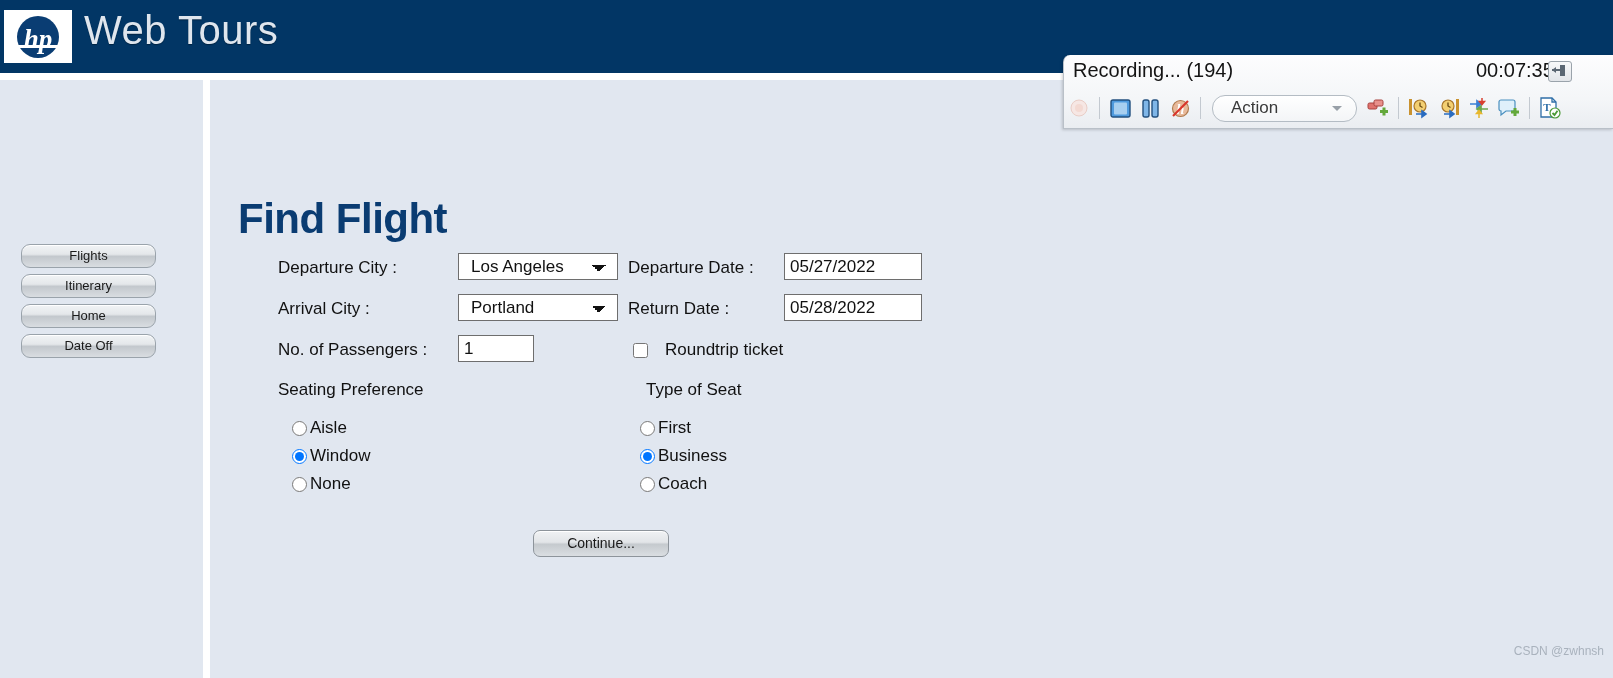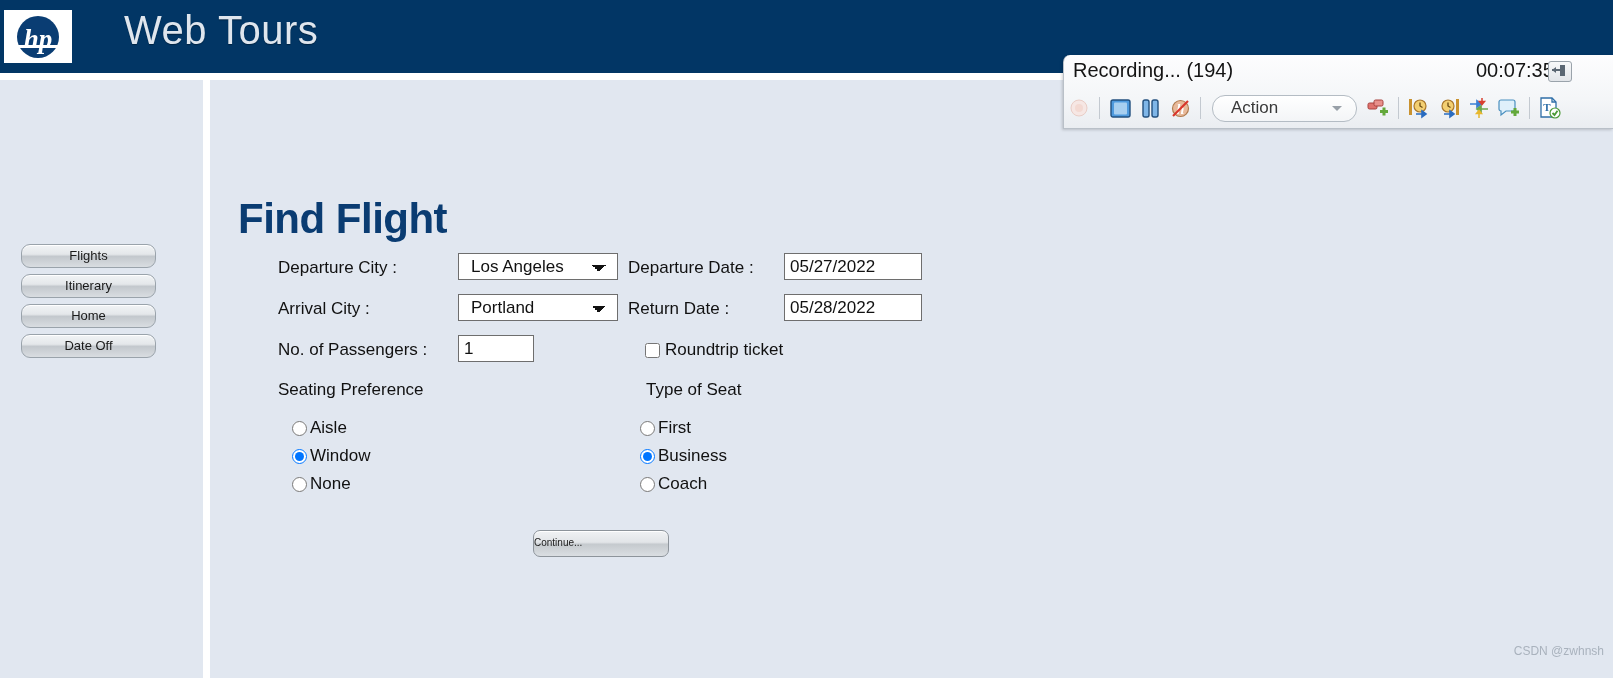--- a/index.html
+++ b/index.html
@@ -18,21 +18,20 @@
   #hp-logo{
     position:absolute;left:4px;top:10px;width:68px;height:53px;
     background:#ffffff;display:flex;align-items:center;justify-content:center;
   }
   #hp-logo svg{display:block;}
   #brand-text{
     position:absolute;left:84px;top:8px;
     font-size:40px;color:#dfe6ee;letter-spacing:0.5px;
     font-family:"Liberation Sans", sans-serif;font-weight:400;
     text-shadow:0 1px 1px rgba(0,0,0,.35);
-    margin-left:40px;
   }
   #header-rule{
     position:absolute;left:0;top:73px;width:1613px;height:7px;background:#ffffff;
   }
 
   
   #left-panel{
     position:absolute;left:0;top:80px;width:166px;height:598px;
     background:#e1e7f0;
   }
@@ -95,38 +94,38 @@
   input.ctl-text{
     position:absolute;top:0;height:27px;
     font-size:17px;font-family:"Liberation Sans", sans-serif;
     border:1px solid #6e6e6e;background:#ffffff;color:#111;
     padding:1px 5px;box-sizing:border-box;
   }
   #departure-date-input{left:506px;width:138px;}
   #return-date-input{left:506px;width:138px;}
   #passengers-input{left:180px;width:76px;}
 
-  #roundtrip-wrap{position:absolute;left:367px;top:4px;display:flex;align-items:center;gap:5px;}
+  #roundtrip-wrap{position:absolute;left:355px;top:4px;display:flex;align-items:center;gap:17px;}
   #roundtrip-wrap input{width:15px;height:15px;margin:0;}
 
   .section-head{font-size:17px;color:#111;}
   #seating-head{position:absolute;left:0;top:127px;}
   #seattype-head{position:absolute;left:350px;top:127px;margin-left:18px;}
 
   .radio-group{position:absolute;}
   #seating-group{left:14px;top:161px;}
   #seattype-group{left:362px;top:161px;}
   .radio-row{display:flex;align-items:center;height:28px;}
   .radio-row input{width:15px;height:15px;margin:0 3px 0 0;}
   .radio-row span{font-size:17px;color:#111;}
 
   #continue-button{
     position:absolute;left:533px;top:530px;
-    width:134px;height:25px;line-height:24px;text-align:left;
-    font-size:10px;color:#1a1a1a;
+    width:134px;height:25px;line-height:24px;text-align:center;
+    font-size:14px;color:#1a1a1a;
     border:1px solid #8d949b;border-radius:7px;
     background:linear-gradient(to bottom,#f0f2f4 0%,#e2e5e8 45%,#c5cace 53%,#dadee2 100%);
     box-shadow:inset 0 1px 0 #ffffff;
     cursor:pointer;
     font-family:"Liberation Sans", sans-serif;
   }
 
   
   #recording-panel{
     position:absolute;left:1063px;top:55px;width:550px;height:74px;

